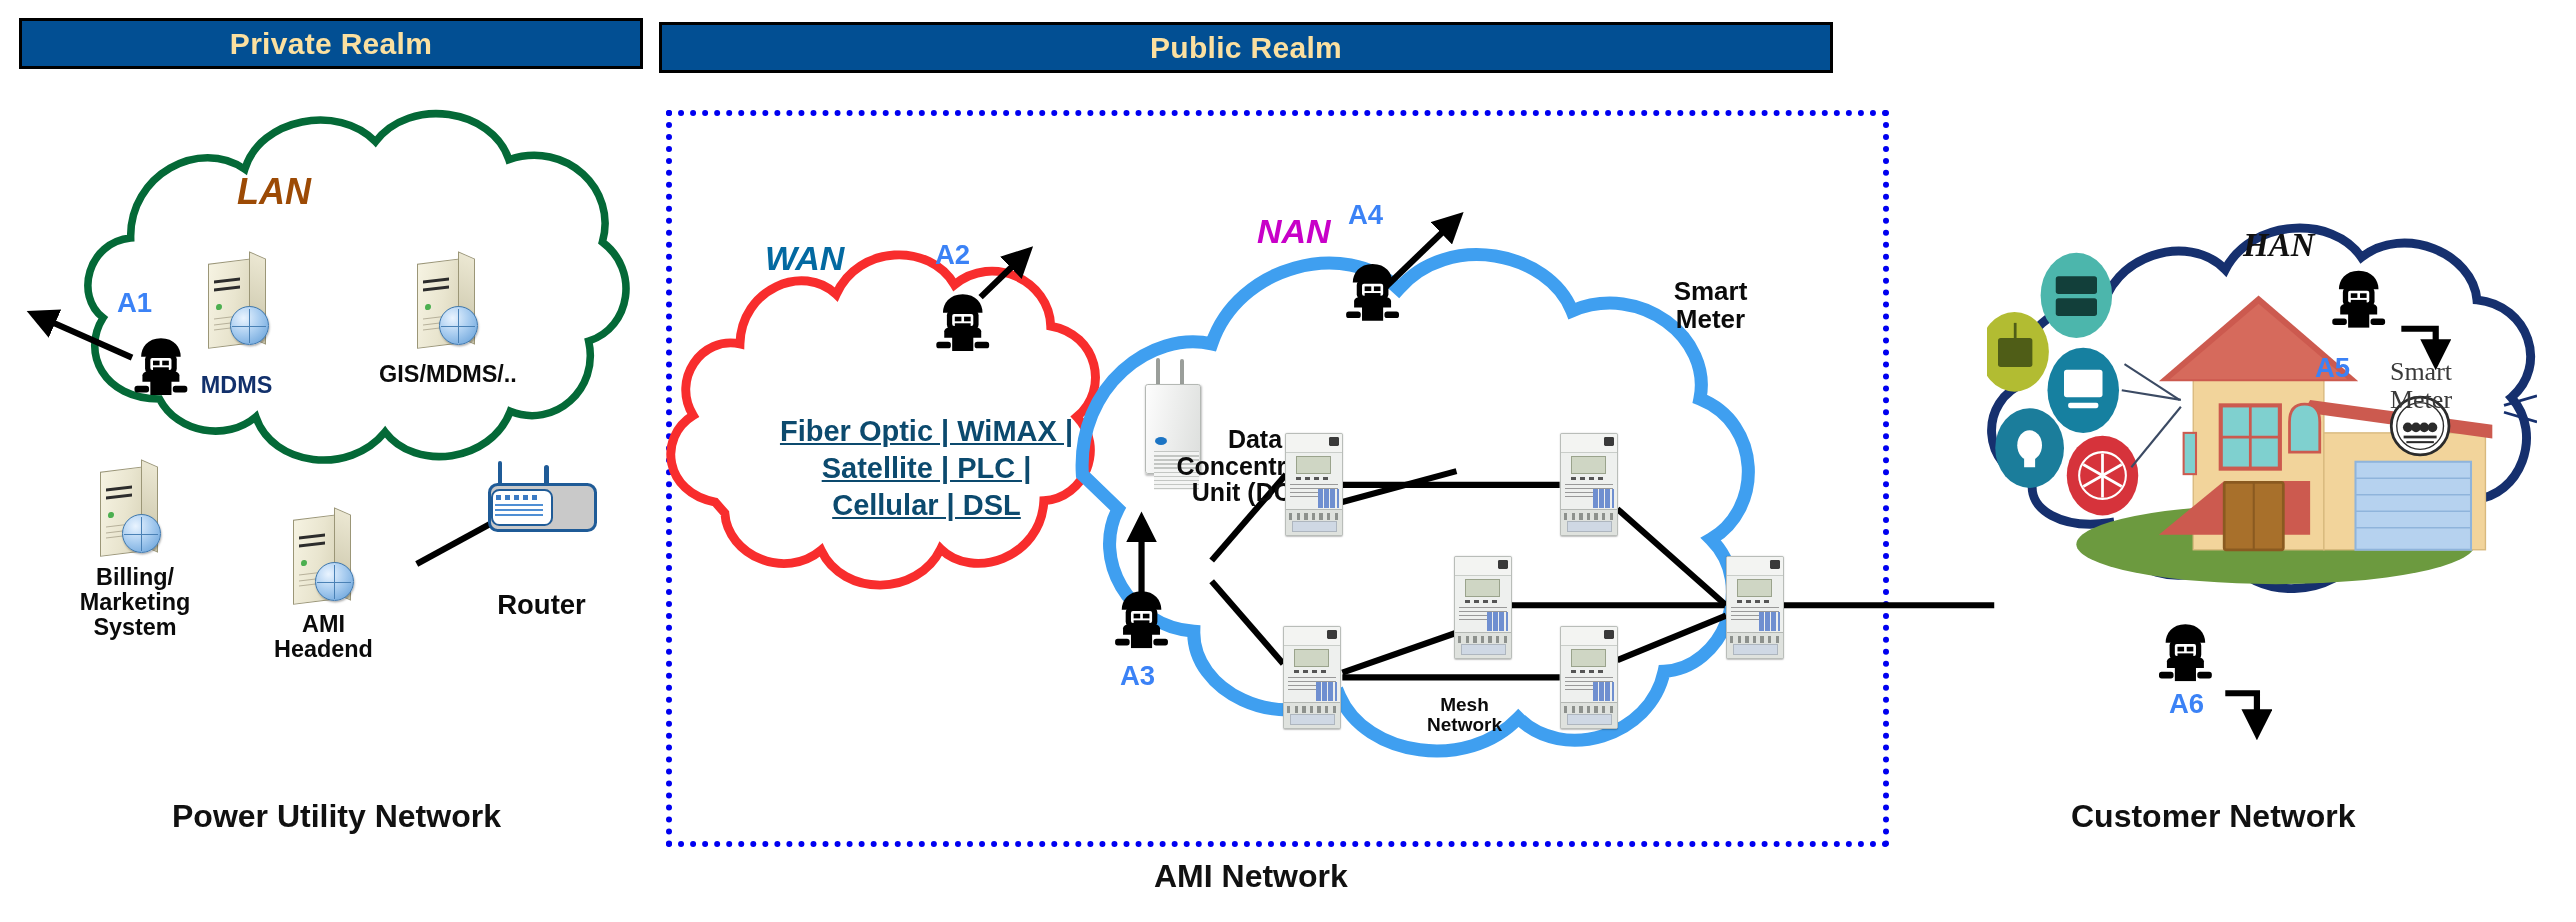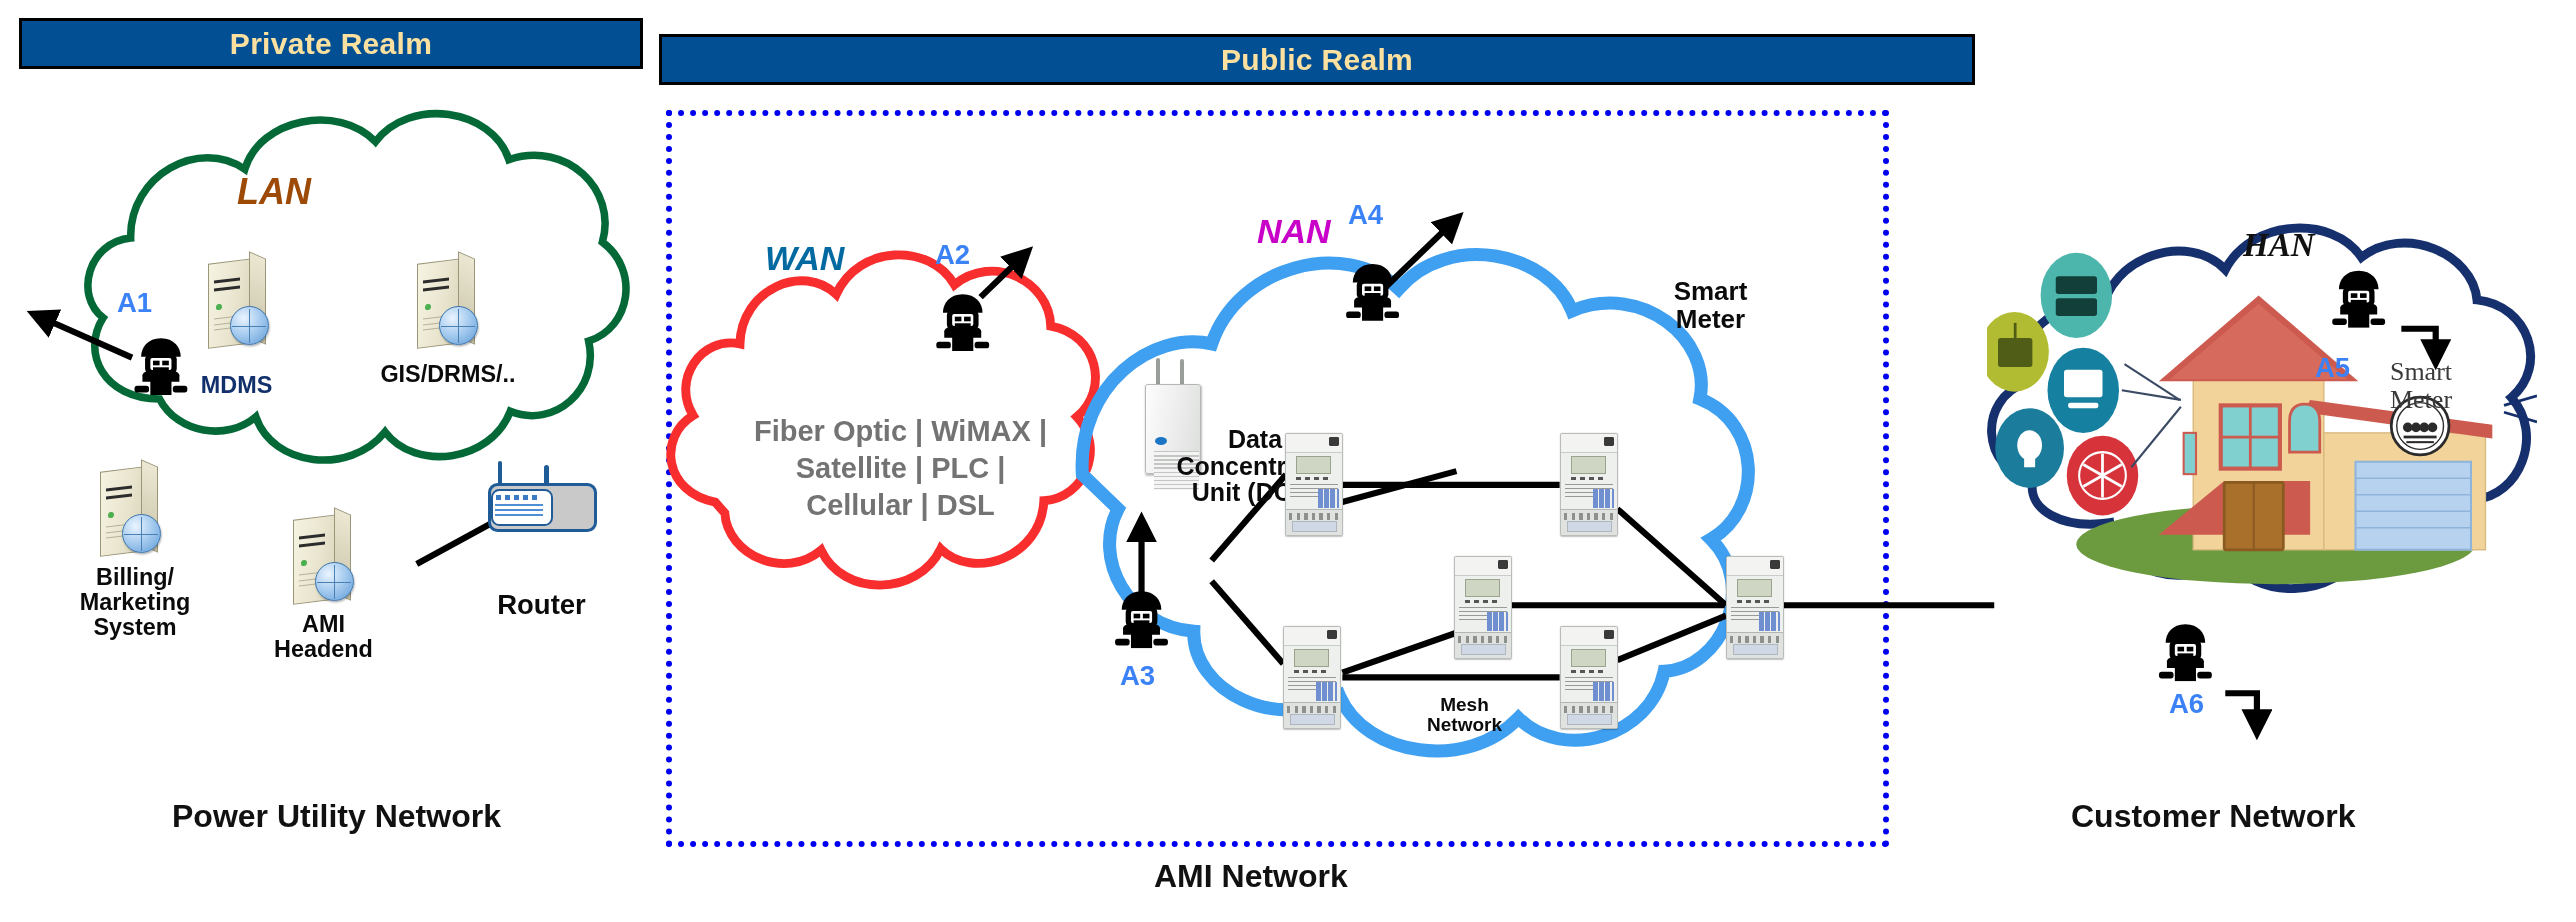--- a/index.html
+++ b/index.html
@@ -5,21 +5,21 @@
   html,body{margin:0;padding:0;background:#fff;}
   body{width:2576px;height:923px;position:relative;overflow:hidden;
        font-family:"Liberation Sans","DejaVu Sans",sans-serif;}
   .abs{position:absolute;}
   
   .realm-bar{position:absolute;background:#024f93;border:3.4px solid #000;
        display:flex;align-items:center;justify-content:center;box-sizing:border-box;}
   .realm-bar span{color:#fbe0a0;font-weight:bold;font-size:30px;letter-spacing:0.3px;
        font-family:"Liberation Sans Narrow","Liberation Sans",sans-serif;}
   #bar-private{left:19px;top:18px;width:624px;height:51px;}
-  #bar-public {left:659px;top:34px;width:1316px;height:51px;}
+  #bar-public {left:659px;top:22px;width:1174px;height:51px;}
 
   
   #ami-box{left:666px;top:110px;width:1223px;height:737px;
        border:6.2px dotted #0000f0;box-sizing:border-box;}
 
   
   .caption{position:absolute;color:#111;font-weight:bold;font-size:32px;white-space:nowrap;
        font-family:"Liberation Sans Narrow","Liberation Sans",sans-serif;}
   #cap-putility{left:172px;top:798px;}
   #cap-ami{left:1154px;top:858px;}
@@ -35,22 +35,22 @@
 
   
   .node-cap{position:absolute;text-align:center;font-weight:bold;color:#0b0b0b;
        line-height:1.06;white-space:pre-line;font-size:23.4px;}
   .node-cap.navy{color:#12306b;}
 
   
   .atk-lbl{position:absolute;color:#3b82f6;font-weight:bold;font-size:27.5px;}
 
   
-  #wan-text{position:absolute;left:708px;top:413px;width:385px;text-align:center;
-       font-size:29px;font-weight:bold;color:#737373;line-height:1.28;white-space:pre-line;}
+  #wan-text{position:absolute;left:734px;top:413px;width:385px;text-align:center;
+       font-size:29px;font-weight:bold;color:#0c4a6e;line-height:1.28;white-space:pre-line;text-decoration:underline;}
 
   
   .meter{position:absolute;width:58px;height:103px;background:#eef0ee;
        border:0.7px solid #b9bdb9;border-radius:2.1px;box-sizing:border-box;
        box-shadow:0 0.7px 1.4px rgba(0,0,0,.25);overflow:hidden;}
   .meter .m-top{height:18px;border-bottom:0.7px solid #c9cdc9;position:relative;background:#f3f4f2;}
   .meter .m-top:after{content:"";position:absolute;right:3.4px;top:3.4px;width:9.6px;height:8.3px;
        background:#3a3a3a;border-radius:1.4px;}
   .meter .lcd{margin:2.8px 11px 0 9.6px;height:16.5px;background:#cfd6c4;border:0.7px solid #9aa38c;}
   .meter .dots{margin:2.8px 9.6px 0;height:3.4px;background:
@@ -251,21 +251,21 @@
   <div class="body"></div>
     <div class="side"></div>
   <div class="slot s1"></div>
     <div class="slot s2"></div>
     <div class="led"></div>
   <div class="ridge r1"></div>
     <div class="ridge r2"></div>
     <div class="ridge r3"></div>
   <div class="globe"></div>
 </div>
-<div class="node-cap" style="left:367px;top:362px;width:162px">GIS/DRMS/..</div>
+<div class="node-cap" style="left:367px;top:362px;width:162px">GIS/MDMS/..</div>
 
 <div class="server" style="left:96px;top:462px">
   <div class="body"></div>
     <div class="side"></div>
   <div class="slot s1"></div>
     <div class="slot s2"></div>
     <div class="led"></div>
   <div class="ridge r1"></div>
     <div class="ridge r2"></div>
     <div class="ridge r3"></div>

